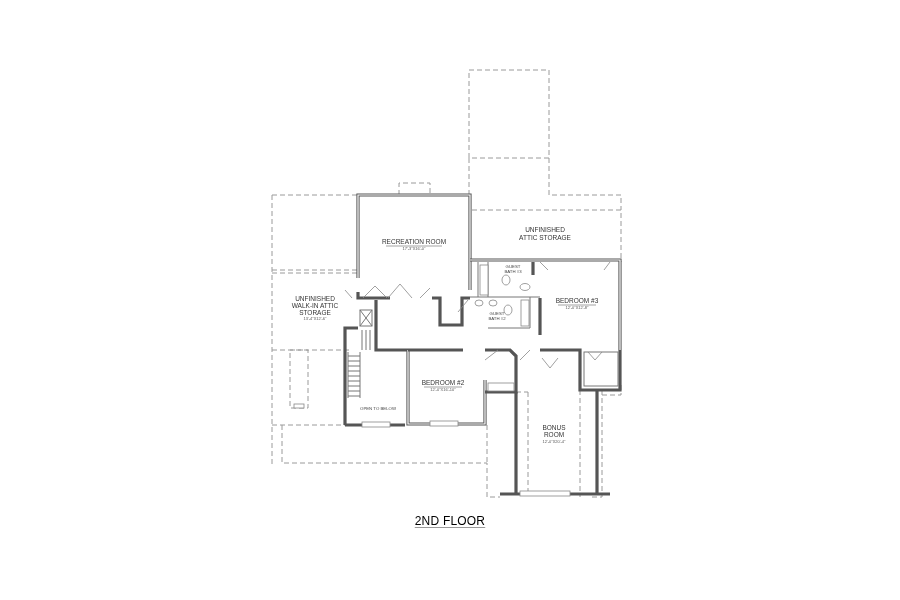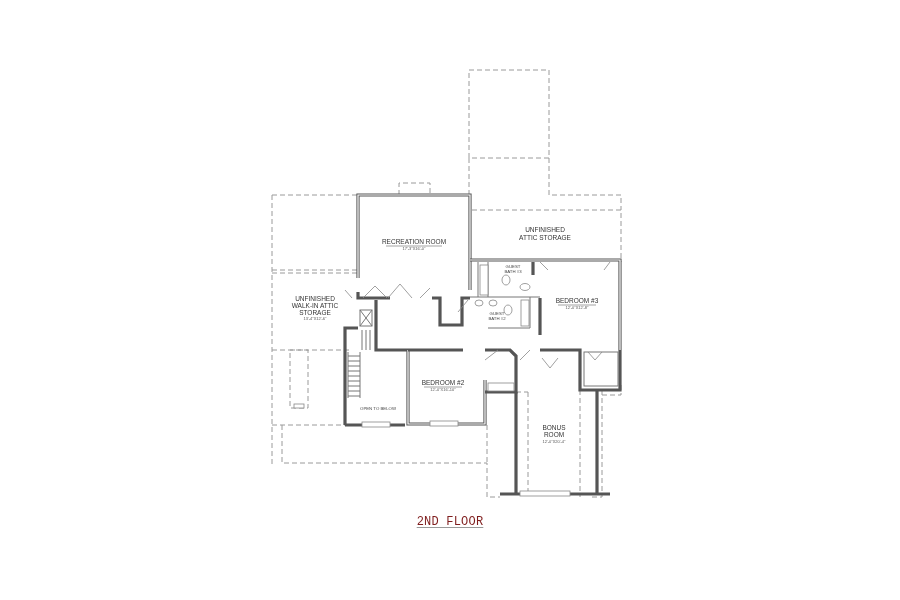--- a/index.html
+++ b/index.html
@@ -9,21 +9,21 @@
     .wall-in { fill: none; stroke: #fff; stroke-width: 1.2; }
     .thin { fill: none; stroke: #777; stroke-width: 1; }
     .dash { fill: none; stroke: #9a9a9a; stroke-width: 1; stroke-dasharray: 5 3; }
     .fix { fill: #fff; stroke: #888; stroke-width: 0.8; }
     .door { fill: none; stroke: #888; stroke-width: 0.8; }
     .lbl { font-family: "Liberation Sans", sans-serif; font-size: 6.5px; fill: #333; text-anchor: middle; }
     .dim { font-family: "Liberation Sans", sans-serif; font-size: 4px; fill: #555; text-anchor: middle; }
     .sm  { font-family: "Liberation Sans", sans-serif; font-size: 4.3px; fill: #444; text-anchor: middle; }
     .ul  { stroke: #444; stroke-width: 0.5; }
     .floor-title { position: absolute; left: 0; width: 900px; top: 511px; text-align: center; }
-    .floor-title span { font-size: 12px; color: #7f1d1d; text-decoration: underline; text-decoration-color: #999; text-underline-offset: 2px; letter-spacing: 0.2px; font-family: Liberation Mono, monospace; }
+    .floor-title span { font-size: 12px; color: #000000; text-decoration: underline; text-decoration-color: #999; text-underline-offset: 2px; letter-spacing: 0.2px; }
   </style>
 </head>
 <body>
 
 <svg id="plan" viewBox="0 0 900 600" xmlns="http://www.w3.org/2000/svg">
 
   <g>
 
     <rect class="dash" x="469" y="70" width="80" height="88"></rect>
     <polyline class="dash" points="469,158 469,198"></polyline>

